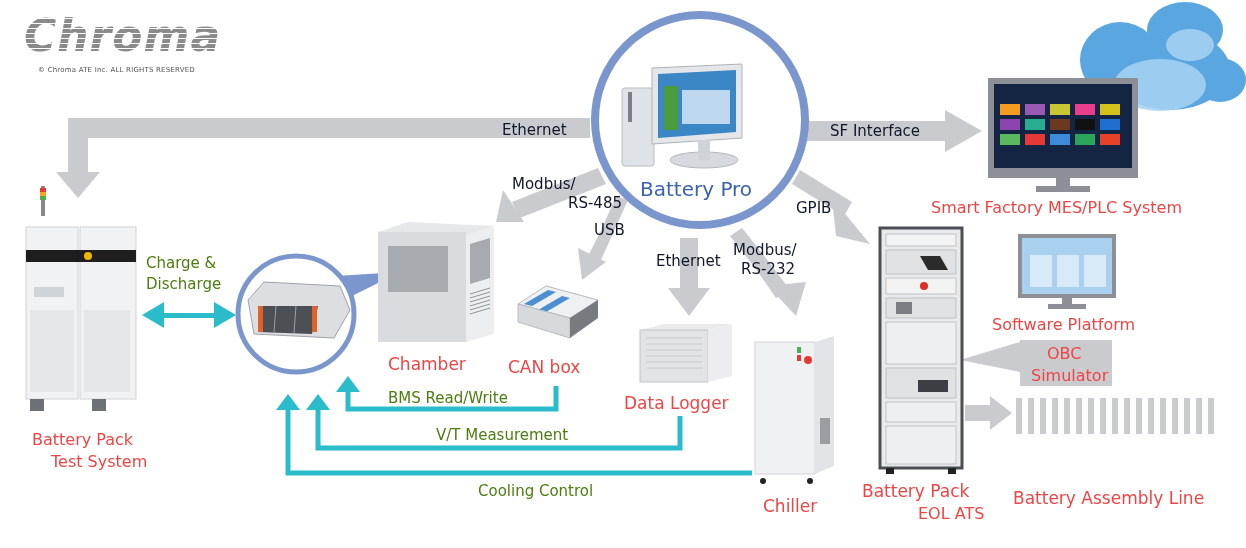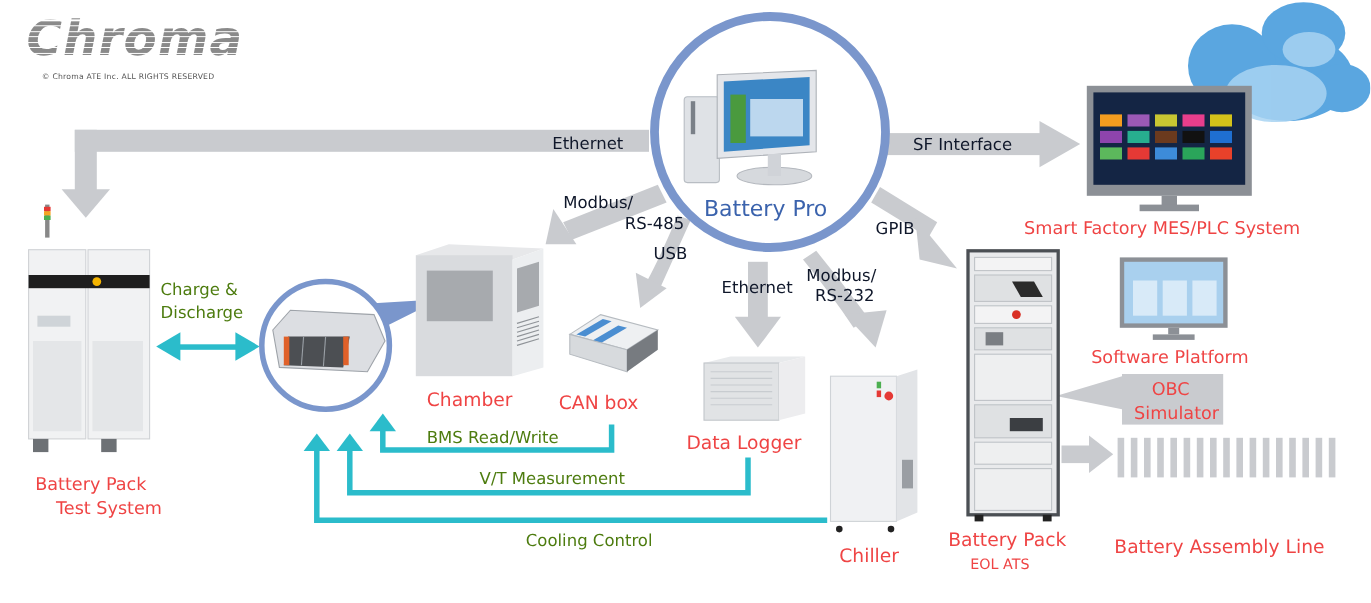--- a/index.html
+++ b/index.html
@@ -280,18 +280,18 @@
 <div class="lbl teal" style="left:436px;top:425px;font-size:15px;">V/T Measurement</div>
 <div class="lbl teal" style="left:466px;top:481px;font-size:15px;margin-left:12px;">Cooling Control</div>
 
 <div class="lbl" style="left:32px;top:430px;">Battery Pack</div>
 <div class="lbl" style="left:34px;top:452px;margin-left:17px;">Test System</div>
 <div class="lbl" style="left:388px;top:354px;font-size:17px;">Chamber</div>
 <div class="lbl" style="left:508px;top:357px;font-size:17px;">CAN box</div>
 <div class="lbl" style="left:624px;top:393px;font-size:17px;">Data Logger</div>
 <div class="lbl" style="left:763px;top:496px;font-size:17px;">Chiller</div>
 <div class="lbl" style="left:862px;top:481px;font-size:17px;">Battery Pack</div>
-<div class="lbl" style="left:882px;top:504px;font-size:13px;">EOL ATS</div>
+<div class="lbl" style="left:918px;top:504px;font-size:16px;">EOL ATS</div>
 <div class="lbl" style="left:931px;top:198px;">Smart Factory MES/PLC System</div>
 <div class="lbl" style="left:992px;top:315px;">Software Platform</div>
 <div class="lbl" style="left:1047px;top:344px;">OBC</div>
 <div class="lbl" style="left:1031px;top:366px;">Simulator</div>
 <div class="lbl" style="left:1013px;top:444px;font-size:17px;margin-top:44px;">Battery Assembly Line</div>
 
 </body></html>

